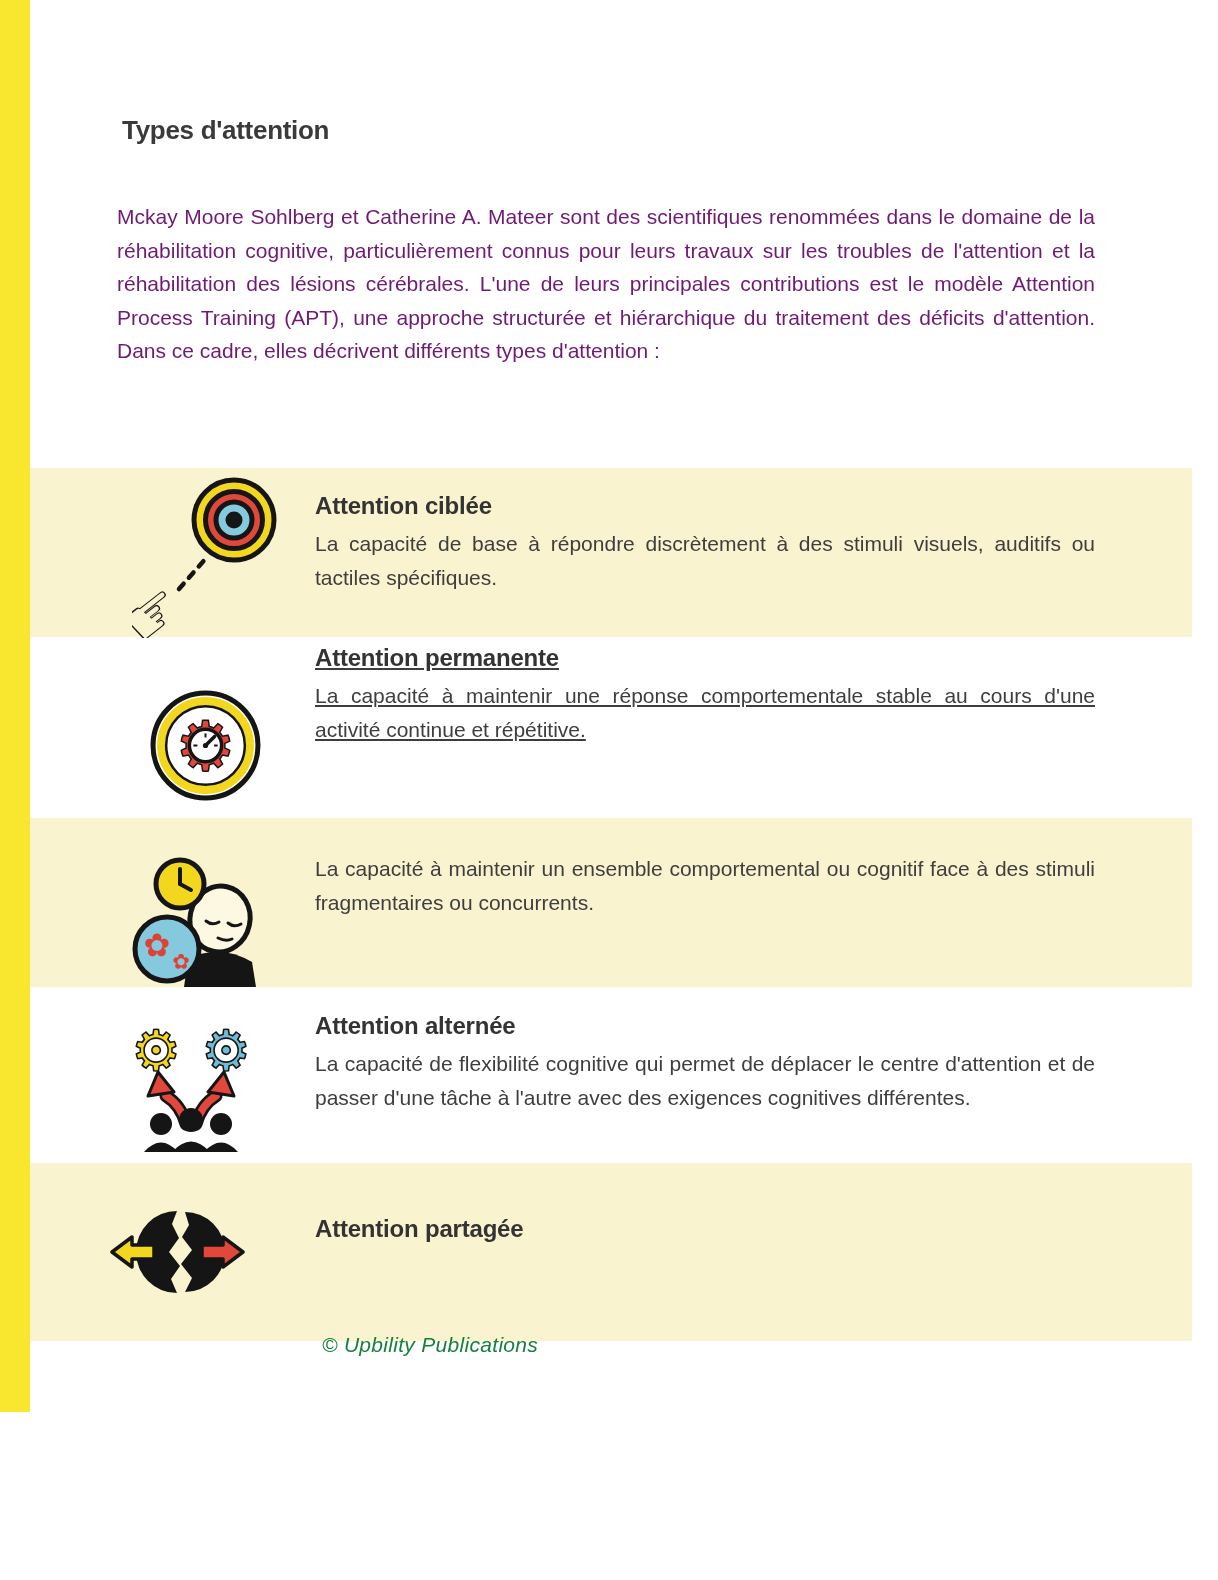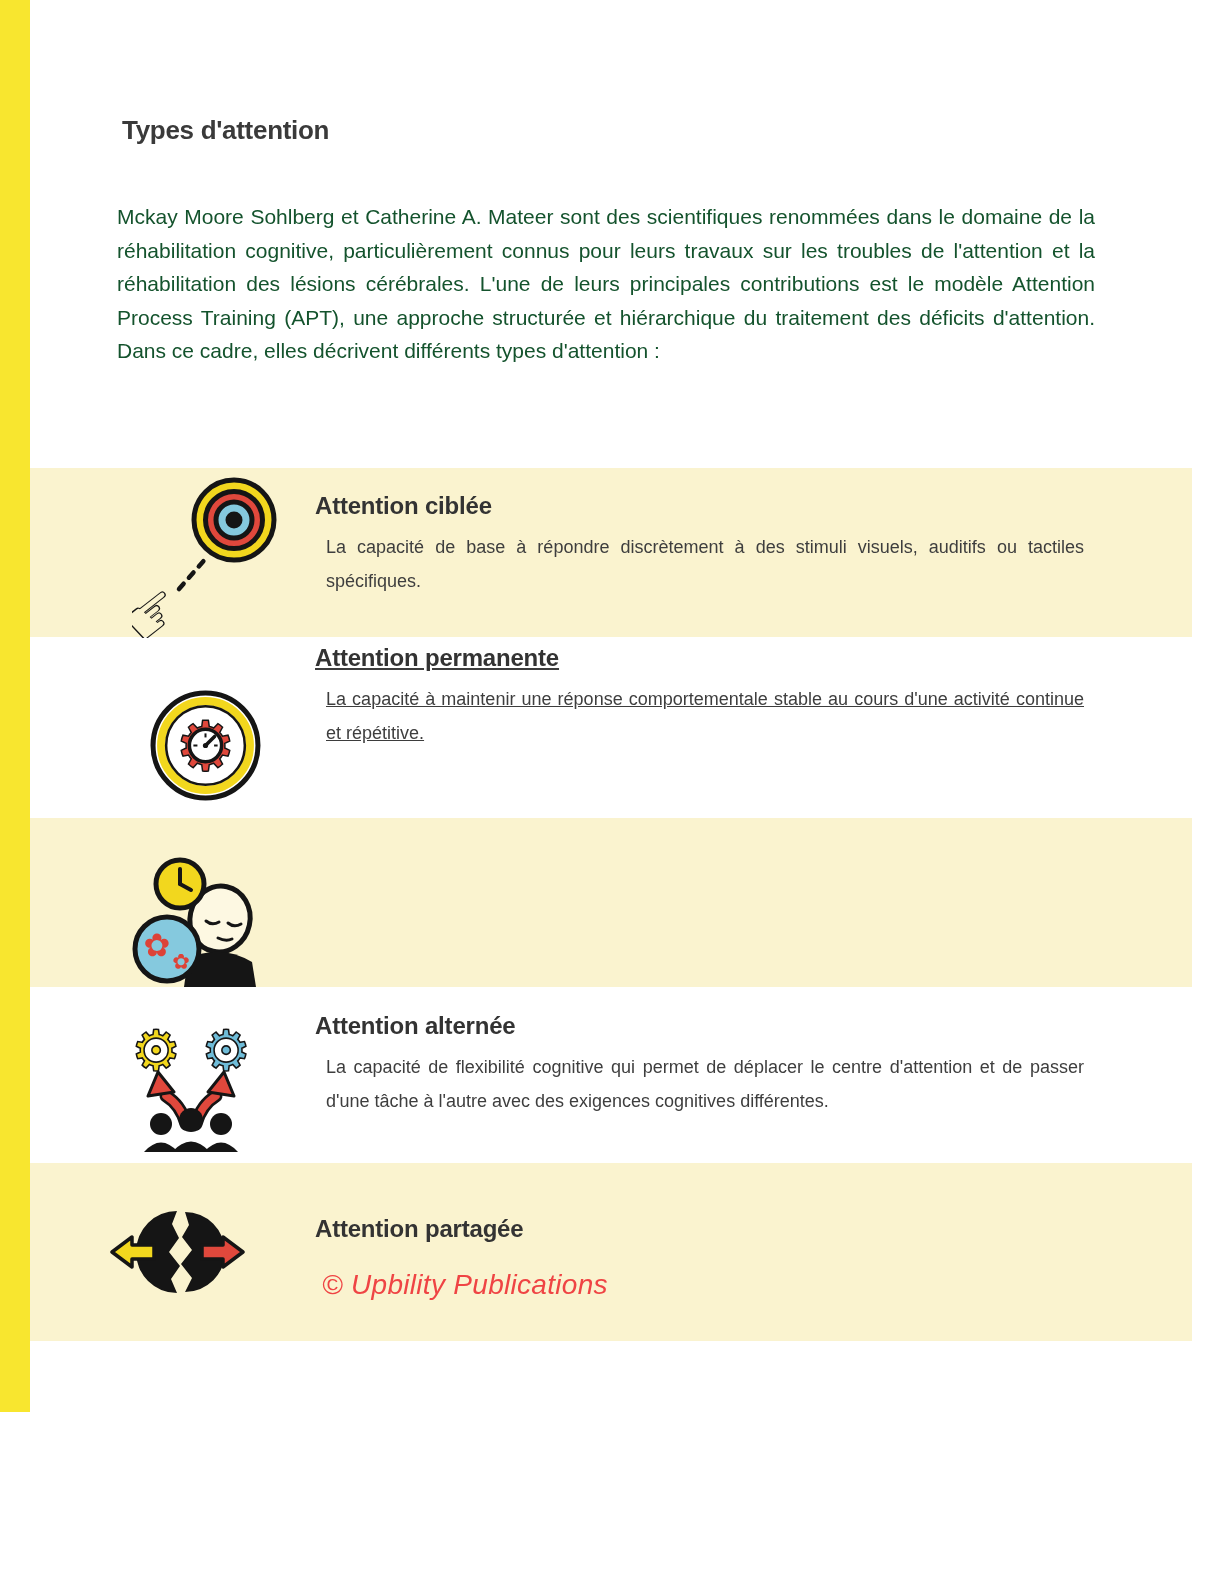--- a/index.html
+++ b/index.html
@@ -14,46 +14,46 @@
   .accent-stripe{
     position:absolute;left:0;top:0;width:30px;height:1580px;
     background:#f8e62f;
   }
   .doc-title{
     position:absolute;left:122px;top:115px;
     font-size:26px;font-weight:700;color:#3a3a3a;letter-spacing:-0.3px;
   }
   .intro{
     position:absolute;left:117px;top:200px;width:978px;
-    font-size:21px;line-height:33.5px;color:#14532d;
+    font-size:21px;line-height:33.5px;color:#701a75;
     text-align:justify;text-align-last:left;
   }
   .band{
     position:absolute;left:30px;width:1162px;
     background:#faf3cf;
   }
   .band.b1{top:468px;height:169px;}
   .band.b3{top:818px;height:169px;}
   .band.b5{top:1163px;height:178px;}
   .icon{position:absolute;}
   .icon svg{display:block;width:100%;height:100%;}
   .sec-text{
     position:absolute;left:315px;width:780px;
   }
   .sec-title{
     font-size:24px;font-weight:700;color:#333333;margin:0 0 7px 0;letter-spacing:-0.2px;
   }
   .sec-body{
-    font-size:18px;line-height:33.5px;color:#3e3e3e;margin:11px;
+    font-size:21px;line-height:33.5px;color:#3e3e3e;margin:0;
     text-align:justify;text-align-last:left;
   }
   .t1{top:492px;} .t2{top:644px;text-decoration:underline;} .t3{top:852px;} .t4{top:1012px;} .t5{top:1215px;}
   .footer-credit{
-    position:absolute;left:322px;top:1269px;
-    font-size:28px;font-style:italic;color:#ef4444;letter-spacing:0.3px;
+    position:absolute;left:322px;top:1333px;
+    font-size:21px;font-style:italic;color:#15803d;letter-spacing:0.3px;
   }
   .page-number{
     position:absolute;left:70px;top:1543px;
     font-size:16px;color:#0f172a;
   }
   .bottom-edge{
     position:absolute;left:95px;top:1576px;width:1030px;height:3px;background:#474747;
   }
 </style>
 </head>
@@ -112,20 +112,21 @@
       <path d="M58 104 Q90 88 122 107 L126 132 L54 132 Z" fill="#151515"></path>
       <circle cx="37" cy="94" r="32" fill="#85c9de" stroke="#151515" stroke-width="5"></circle>
       <text x="27" y="101" text-anchor="middle" font-size="32" font-family="'DejaVu Sans', sans-serif" fill="#dd4237">✿</text>
       <text x="51" y="114" text-anchor="middle" font-size="21" font-family="'DejaVu Sans', sans-serif" fill="#dd4237">✿</text>
       <circle cx="50" cy="29" r="24" fill="#f2d71e" stroke="#151515" stroke-width="5"></circle>
       <line x1="50" y1="29" x2="50" y2="14" stroke="#151515" stroke-width="4" stroke-linecap="round"></line>
       <line x1="50" y1="29" x2="61" y2="35" stroke="#151515" stroke-width="4" stroke-linecap="round"></line>
     </svg>
   </div>
   <div class="sec-text t3">
+    <p class="sec-body">La capacité à maintenir un ensemble comportemental ou cognitif face à des stimuli fragmentaires ou concurrents.</p>
   </div>
 
   <div class="icon" style="left:120px;top:1010px;width:142px;height:142px;">
     <svg viewBox="0 0 142 142">
       <text x="36" y="60" text-anchor="middle" font-size="56" font-family="'DejaVu Sans', sans-serif" fill="#f2d71e" stroke="#151515" stroke-width="1.6">⚙</text>
       <text x="106" y="60" text-anchor="middle" font-size="56" font-family="'DejaVu Sans', sans-serif" fill="#6fbcd8" stroke="#151515" stroke-width="1.6">⚙</text>
       <path d="M66 114 C62 100 56 92 46 86" fill="none" stroke="#151515" stroke-width="13" stroke-linecap="round"></path>
       <path d="M66 114 C62 100 56 92 46 86" fill="none" stroke="#e0483c" stroke-width="7.5" stroke-linecap="round"></path>
       <polygon points="38,62 28,86 54,82" fill="#e0483c" stroke="#151515" stroke-width="3" stroke-linejoin="round"></polygon>
       <path d="M76 114 C80 100 86 92 96 86" fill="none" stroke="#151515" stroke-width="13" stroke-linecap="round"></path>

